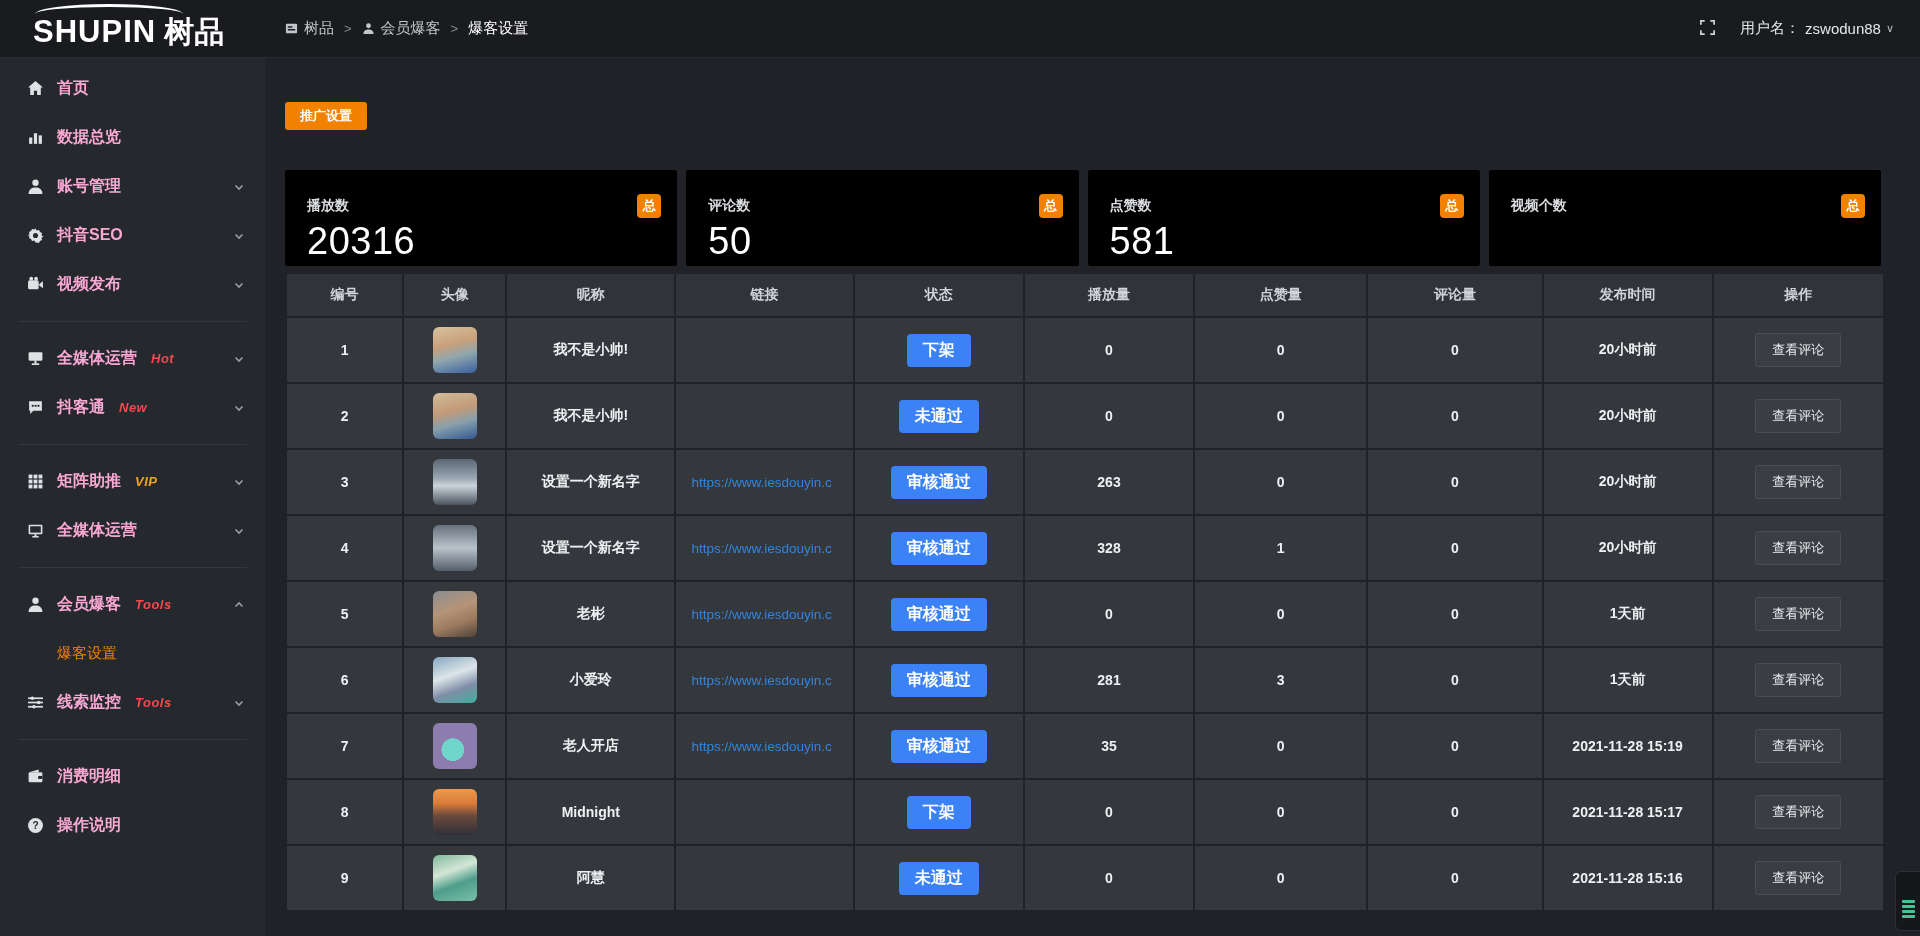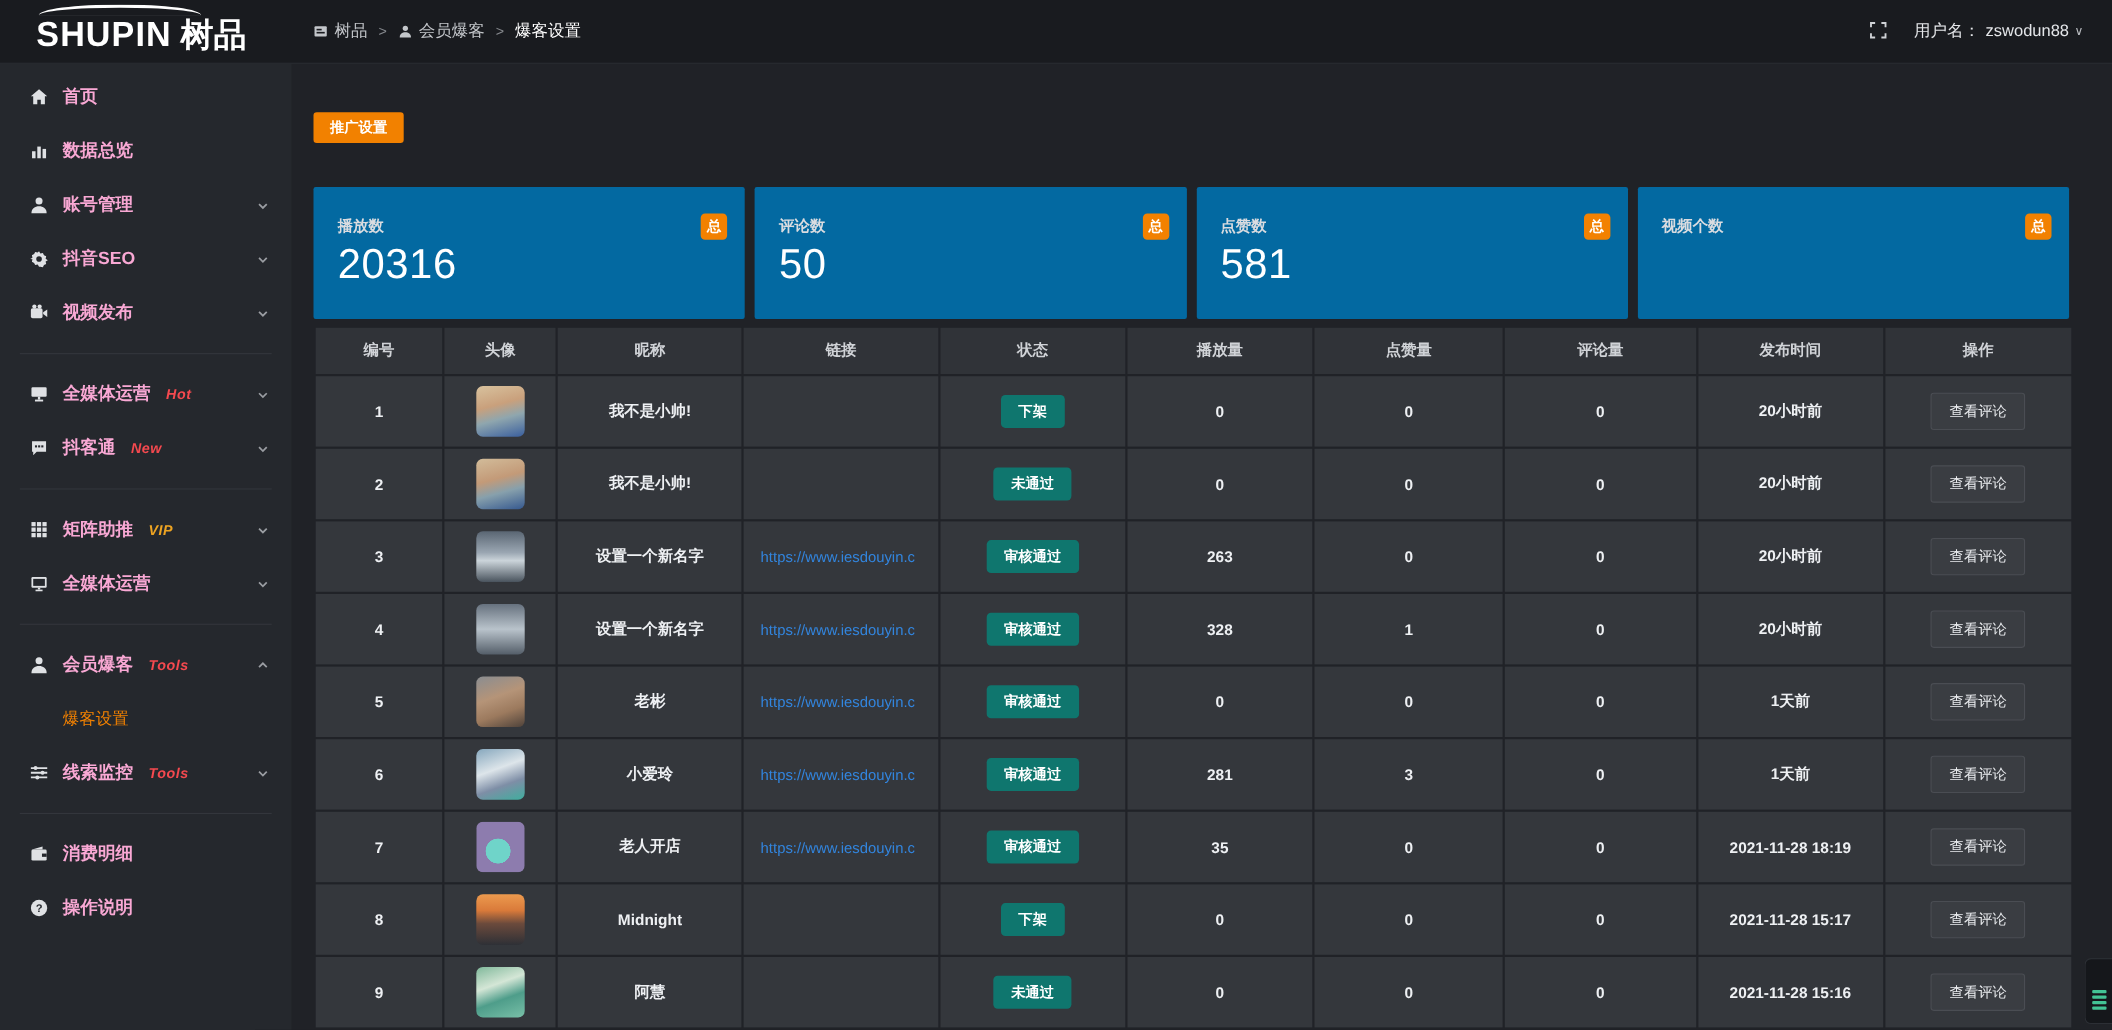--- a/index.html
+++ b/index.html
@@ -39,35 +39,35 @@
   .mi-chevron.up svg { transform:rotate(180deg); }
   .menu-divider { height:1px; background:#33363c; margin:12px 18px; }
 
   
   .main { position:absolute; top:58px; left:265px; width:1655px; height:878px; padding:44px 39px 0 20px; }
   .promo-btn { width:82px; height:28px; background:#f28100; color:#fff; font-size:13px; font-weight:600;
                border:none; border-radius:3px; cursor:pointer; display:flex; align-items:center; justify-content:center;
                font-family:inherit; }
 
   .cards { display:flex; gap:9px; margin-top:40px; }
-  .card { flex:1; height:120px; background:#0369a1; border-radius:2px; padding:24px 16px 0 22px; position:relative; }
+  .card { flex:1; height:96px; background:#000000; border-radius:2px; padding:24px 16px 0 22px; position:relative; }
   .card-top { display:flex; align-items:center; justify-content:space-between; }
   .card-label { font-size:14px; color:#dadce0; font-weight:600; }
   .card-tag { width:24px; height:24px; background:#f28100; border-radius:4px; color:#fff; font-size:13px;
               display:flex; align-items:center; justify-content:center; font-weight:600; }
   .card-value { font-size:38px; color:#ffffff; font-weight:500; margin-top:2px; letter-spacing:.5px; }
 
   
   .tbl-wrap { margin-top:6px; }
   table { border-collapse:separate; border-spacing:2px; width:1600px; table-layout:fixed; }
   th { height:42px; background:#303338; color:#d0d3d7; font-size:14px; font-weight:600; text-align:center;font-family:Liberation Serif, serif; }
   td { height:64px; background:#34373c; text-align:center; vertical-align:middle; font-size:14px; font-weight:600; color:#eef0f3; overflow:hidden; }
   td.link-cell { text-align:left; padding-left:15px; white-space:nowrap; }
   .link { color:#3285de; font-size:13.5px; font-weight:500; text-decoration:none; cursor:pointer; }
-  .status-badge { display:inline-block; background:#0f766e; color:#fff; font-size:13px; font-weight:600;
+  .status-badge { display:inline-block; background:#3b82f6; color:#fff; font-size:16px; font-weight:600;
                   padding:6px 16px; border-radius:4px; }
   .action-btn { background:#3a3d42; border:1px solid #4a4d53; border-radius:3px; color:#e8eaed;
                 font-size:13px; padding:7px 16px; cursor:pointer; font-family:inherit; }
   .avatar { width:44px; height:46px; border-radius:6px; margin:0 auto; }
   .av-boy    { background:linear-gradient(165deg,#d8c29e 0%,#c9a07c 38%,#8fa6ae 62%,#3a5f9e 100%); }
   .av-boy2   { background:linear-gradient(165deg,#d2bc9a 0%,#c39a78 40%,#87a0ac 64%,#35588f 100%); }
   .av-sky    { background:linear-gradient(180deg,#5a6673 0%,#9aa6b2 42%,#cbd4da 58%,#4a545e 100%); }
   .av-sky2   { background:linear-gradient(180deg,#66717e 0%,#b9c3cb 50%,#545e69 100%); }
   .av-man    { background:linear-gradient(160deg,#8a8d91 0%,#b59478 40%,#9c7a5e 68%,#4e423a 100%); }
   .av-girl   { background:linear-gradient(160deg,#86a7bd 0%,#dde5ea 40%,#7e8ea6 68%,#3fae9e 100%); }
@@ -482,21 +482,21 @@
             <td>7</td>
             <td>
               <div class="avatar av-purple"></div>
             </td>
             <td>老人开店</td>
             <td class="link-cell"><span class="link">https://www.iesdouyin.c</span></td>
             <td><span class="status-badge">审核通过</span></td>
             <td>35</td>
             <td>0</td>
             <td>0</td>
-            <td>2021-11-28 18:19</td>
+            <td>2021-11-28 15:19</td>
             <td><button class="action-btn">查看评论</button></td>
           </tr>
           <tr>
             <td>8</td>
             <td>
               <div class="avatar av-sunset"></div>
             </td>
             <td>Midnight</td>
             <td></td>
             <td><span class="status-badge">下架</span></td>

